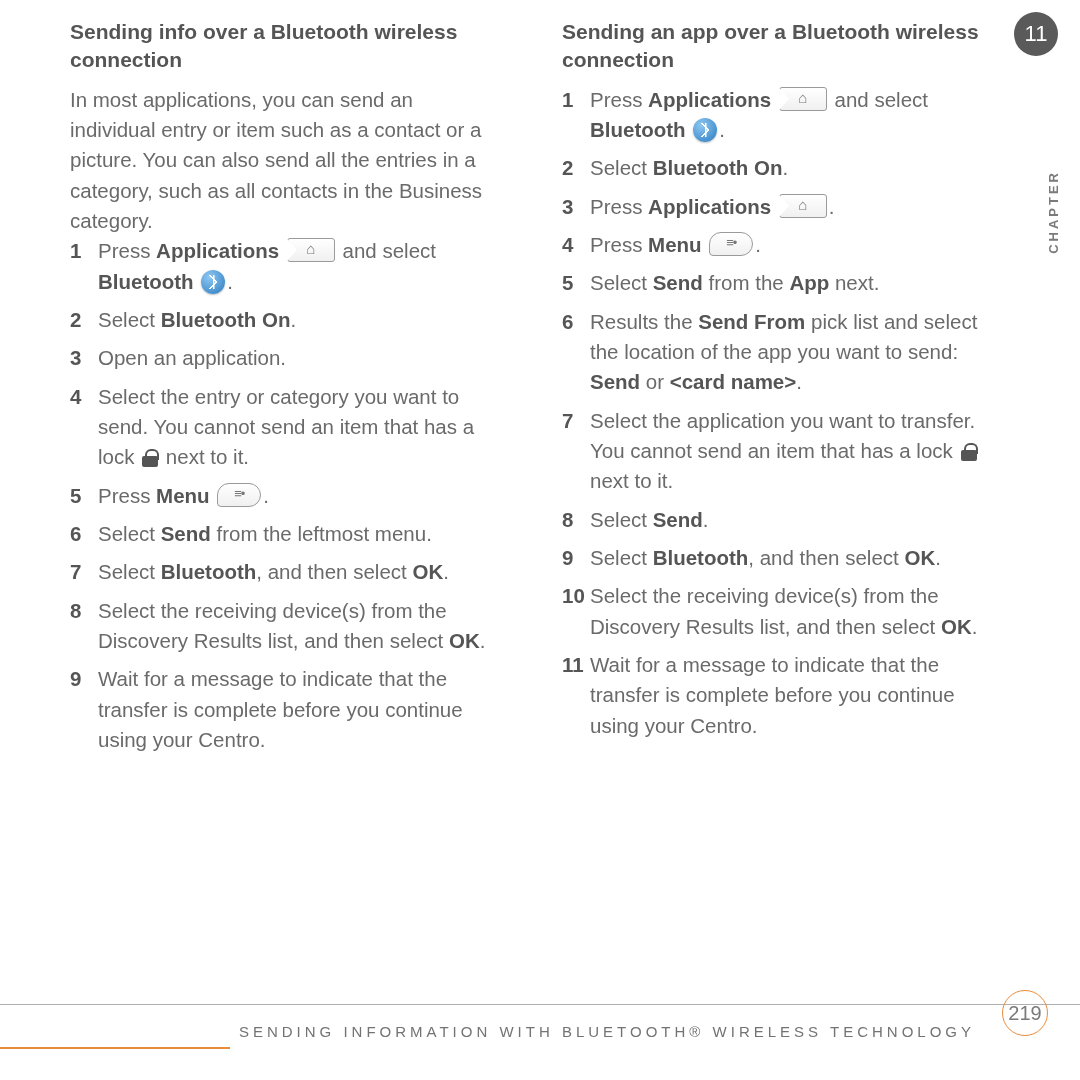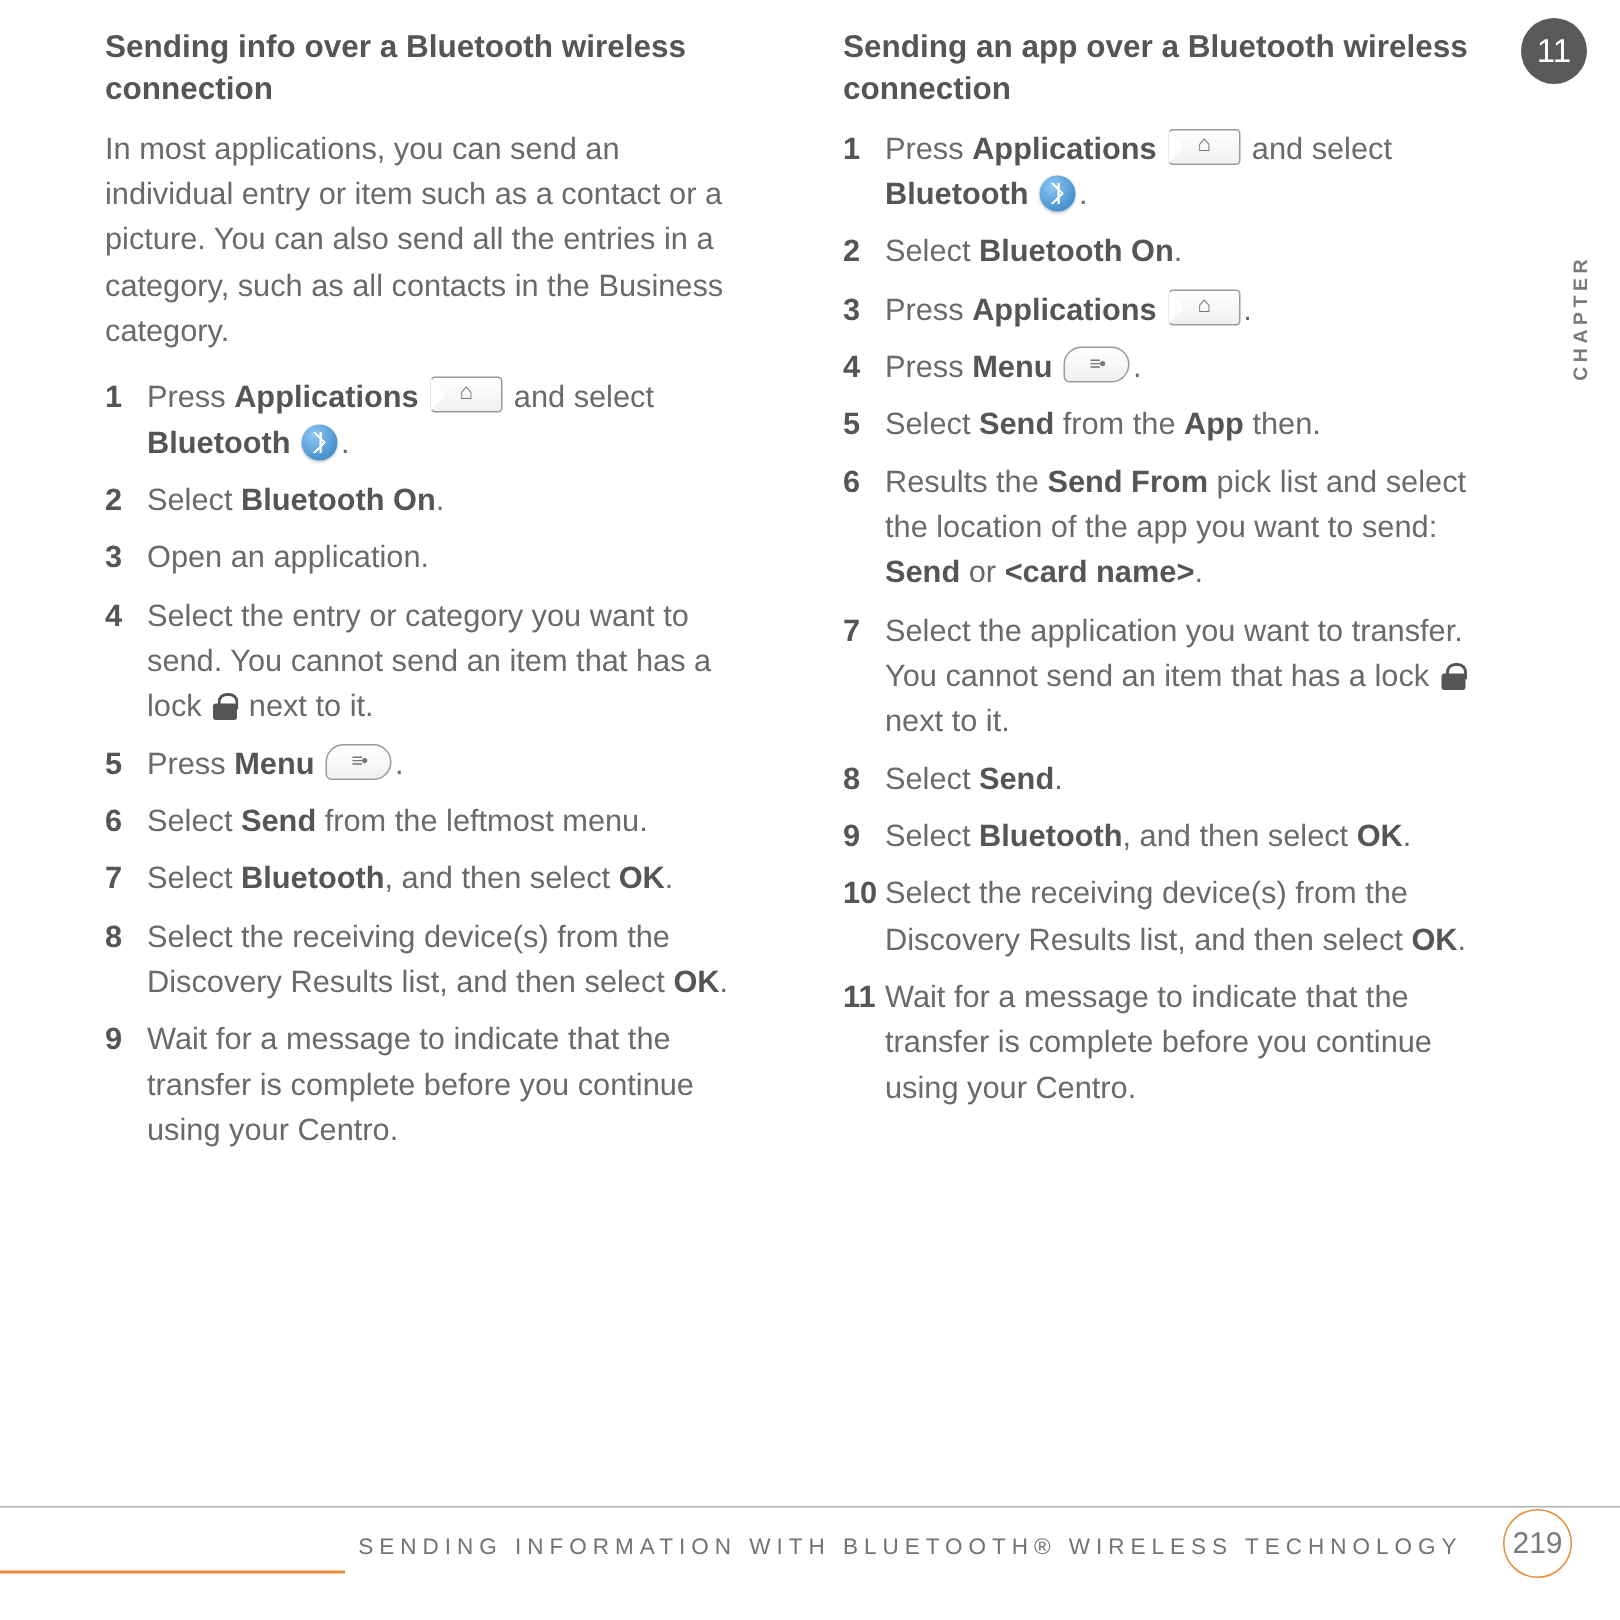--- a/index.html
+++ b/index.html
@@ -62,21 +62,21 @@
     line-height: 1.48;
   }
   .section-title {
     font-weight: bold;
     color: #555;
     margin-bottom: 10px;
     font-size: 21px;
     line-height: 1.35;
   }
   .intro {
-    margin-bottom: 14px;
+    margin-bottom: 0;
   }
   .steps {
     list-style: none;
     counter-reset: none;
   }
   .step {
     display: flex;
     margin-bottom: 8px;
   }
   .step-num {
@@ -199,21 +199,21 @@
   .footer-text {
     position: absolute;
     bottom: 40px;
     right: 105px;
     font-size: 15px;
     letter-spacing: 4px;
     color: #737373;
   }
   .page-num {
     position: absolute;
-    bottom: 28px;
+    bottom: 44px;
     right: 32px;
     width: 46px;
     height: 46px;
     border: 1.5px solid #e88c3a;
     border-radius: 50%;
     color: #7a7a7a;
     display: flex;
     align-items: center;
     justify-content: center;
     font-size: 20px;
@@ -335,21 +335,21 @@
           <span class="step-num">4</span>
           <span class="step-body">
             <span>Press </span><span class="b">Menu</span>
             <span class="icon-menu"></span><span>.</span>
           </span>
         </div>
 
         <div class="step">
           <span class="step-num">5</span>
           <span class="step-body">
-            <span>Select </span><span class="b">Send</span><span> from the </span><span class="b">App</span><span> then.</span>
+            <span>Select </span><span class="b">Send</span><span> from the </span><span class="b">App</span><span> next.</span>
           </span>
         </div>
 
         <div class="step">
           <span class="step-num">6</span>
           <span class="step-body">
             <span>Results the </span><span class="b">Send From</span><span> pick list and select the location of the app you want to send: </span><span class="b">Send</span><span> or </span><span class="b">&lt;card name&gt;</span><span>.</span>
           </span>
         </div>
 

